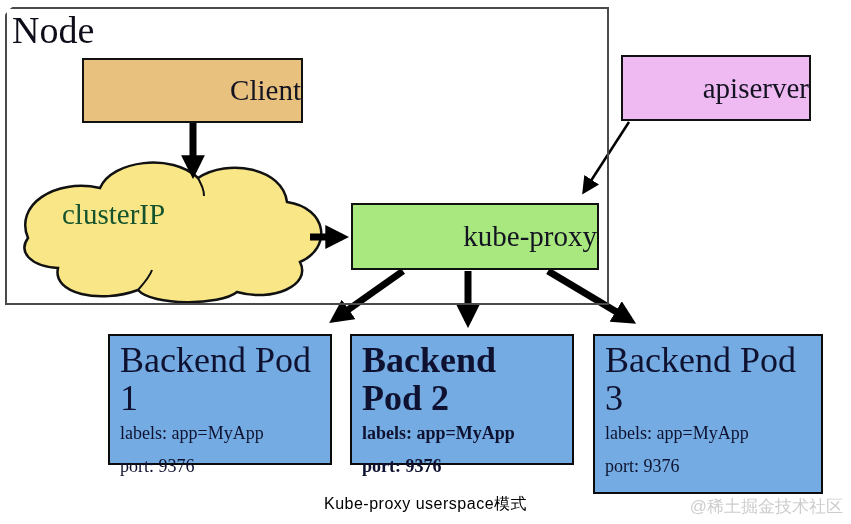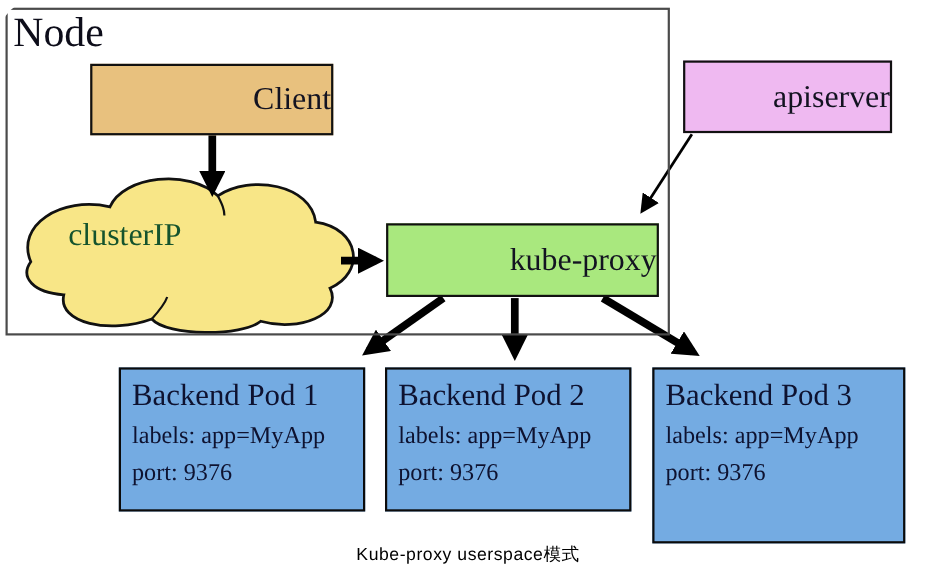--- a/index.html
+++ b/index.html
@@ -58,24 +58,24 @@
   .pod {
     position: absolute;
     width: 224px; height: 131px;
     background: #74ABE2;
     border: 2.5px solid #0b0b0b;
     box-sizing: border-box;
     padding: 5px 10px 0 10px;
     color: #0e1230;
   }
   .pod-1 { left: 108px; top: 334px; }
-  .pod-2 { left: 350px; top: 334px; }
+  .pod-2 { left: 350px; top: 334px; font-weight: bold; }
   .pod-3 { left: 593px; top: 334px; width: 230px; height: 160px; }
-  .pod-title { font-size: 28px; line-height: 38px; }
-  .pod-line  { font-size: 22px; line-height: 33px; }
+  .pod-title { font-size: 36px; line-height: 38px; }
+  .pod-line  { font-size: 18px; line-height: 33px; }
 
   
   .caption {
     position: absolute;
     left: 0; right: 0;
     top: 494px;
     text-align: center;
     font-family: "Liberation Sans", sans-serif;
     font-size: 16px;
     color: #000000;
@@ -158,14 +158,15 @@
     <div class="pod-line">labels: app=MyApp</div>
     <div class="pod-line">port: 9376</div>
   </div>
   <div class="pod pod-3">
     <div class="pod-title">Backend Pod 3</div>
     <div class="pod-line">labels: app=MyApp</div>
     <div class="pod-line">port: 9376</div>
   </div>
 
   <div class="caption">Kube-proxy userspace模式</div>
+  <div class="watermark">@稀土掘金技术社区</div>
 
 </div>
 
 </body></html>

